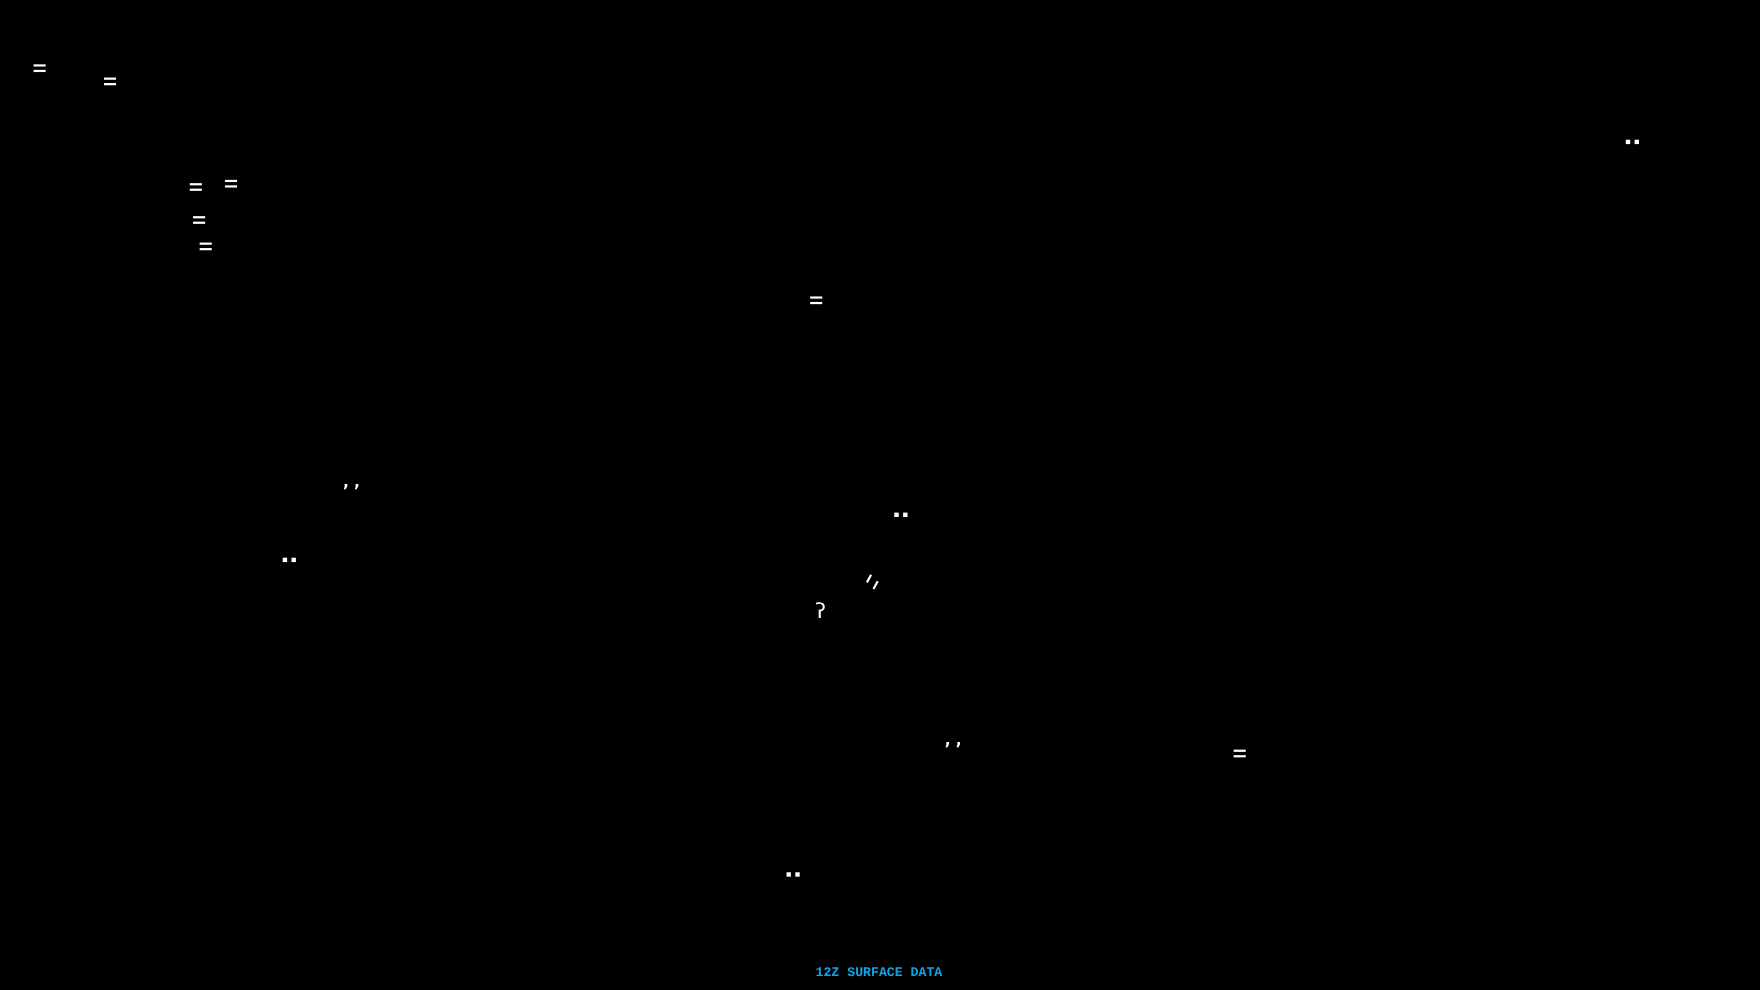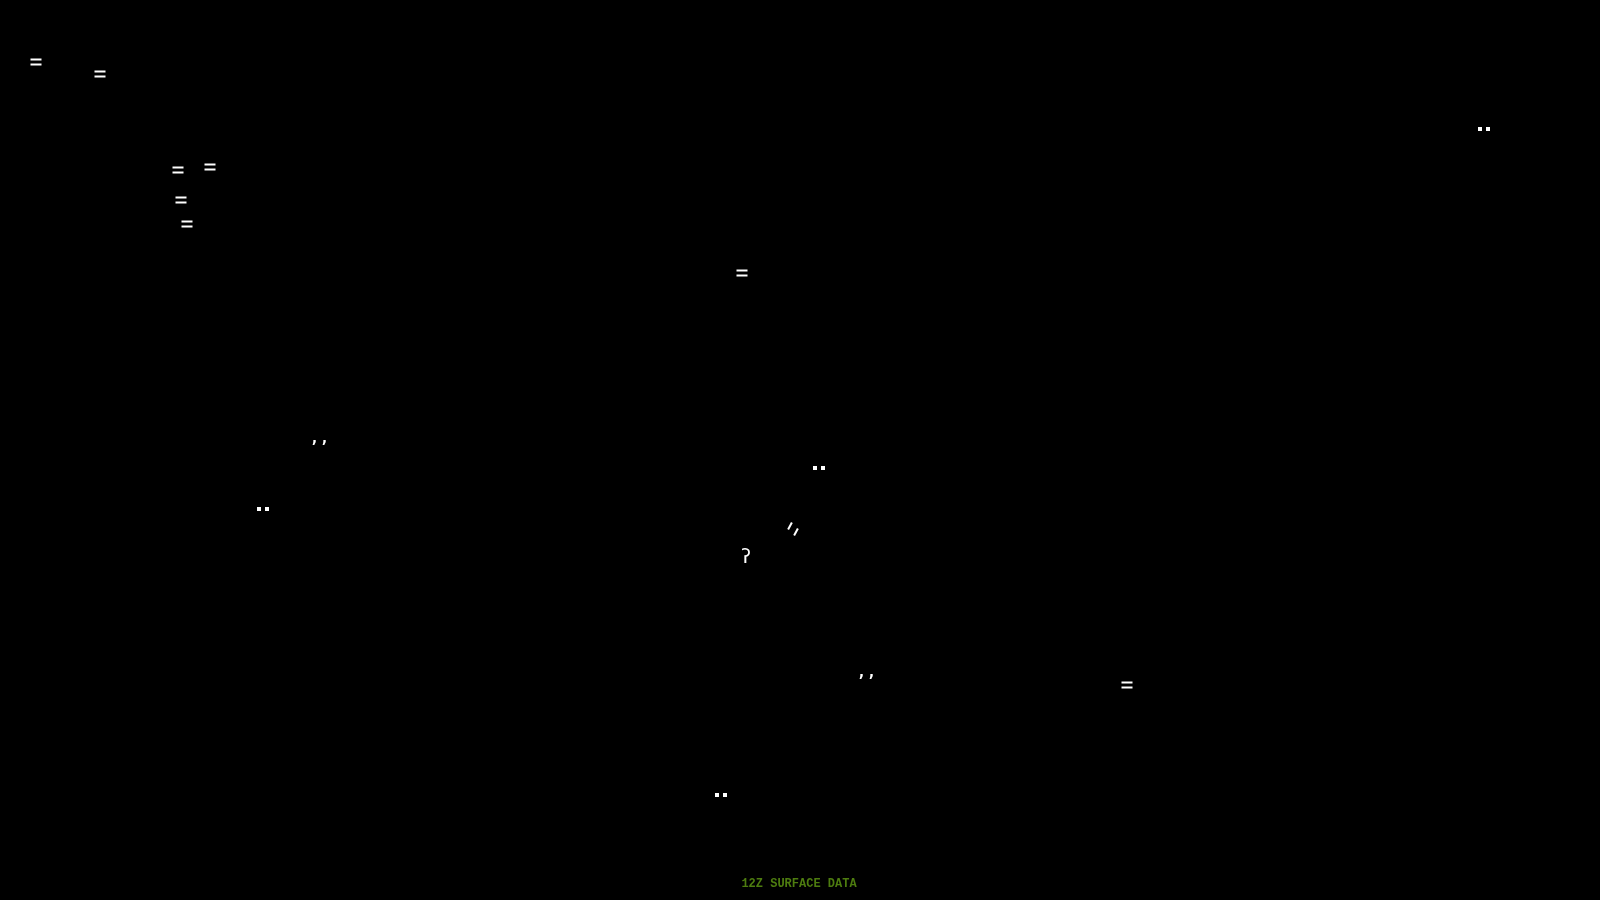--- a/index.html
+++ b/index.html
@@ -61,21 +61,21 @@
   }
   .sym-slant-ticks i:first-child { left: 4px; top: 0px; }
   .sym-slant-ticks i:last-child  { left: 10px; top: 6px; }
   
   .sym-hook {
     font: 19px "DejaVu Sans", sans-serif;
   }
   .map-title {
     position: absolute;
     transform: translate(-50%, -50%);
-    color: #4d7c0f;
+    color: #0ea5e9;
     font: bold 12px "Liberation Mono", monospace;
     letter-spacing: 0px;
     white-space: nowrap;
   }
 </style>
 </head>
 <body>
 
 <div class="map-canvas">
   <div class="map-title" style="left: 799px; top: 884px;">12Z SURFACE DATA</div>

